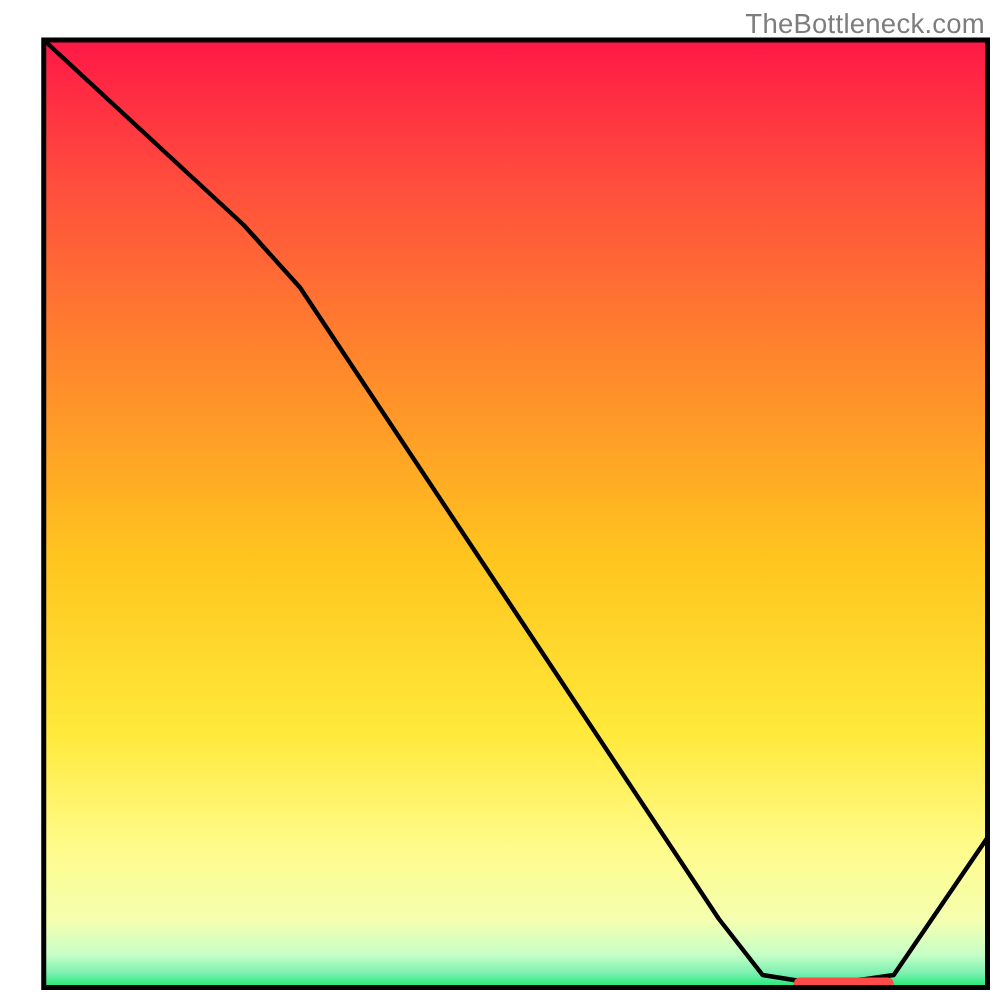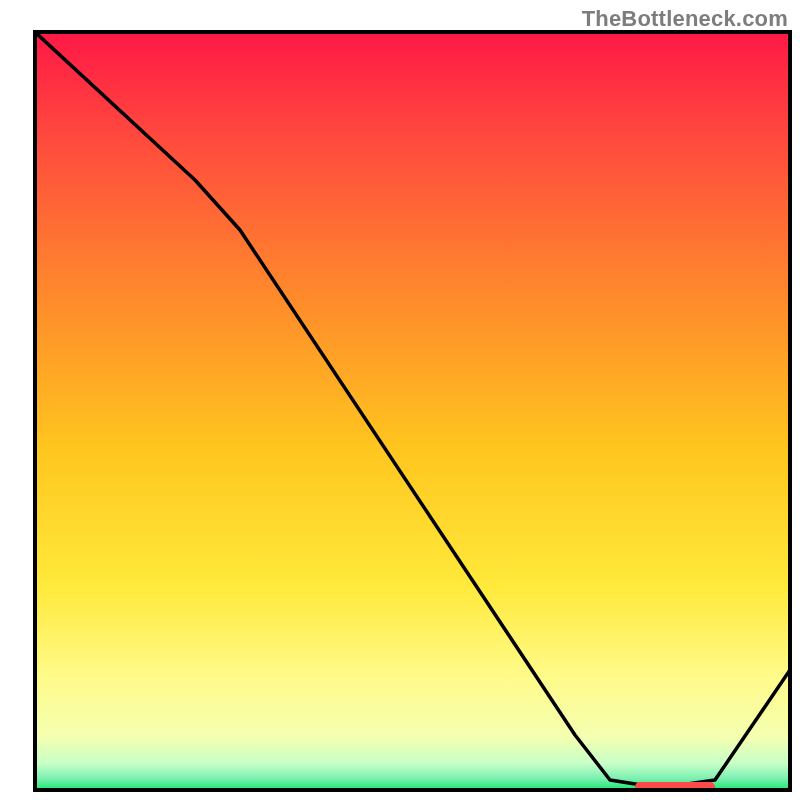--- a/index.html
+++ b/index.html
@@ -14,21 +14,21 @@
     position: relative;
     width: 800px;
     height: 800px;
   }
   .attribution {
     position: absolute;
     top: 6px;
     right: 12px;
     color: #7d7d7d;
     font-size: 22px;
-    font-weight: 700;
+    font-weight: 400;
     letter-spacing: 0.2px;
   }
   svg {
     position: absolute;
     top: 0;
     left: 0;
   }
 </style>
 </head>
 <body>

